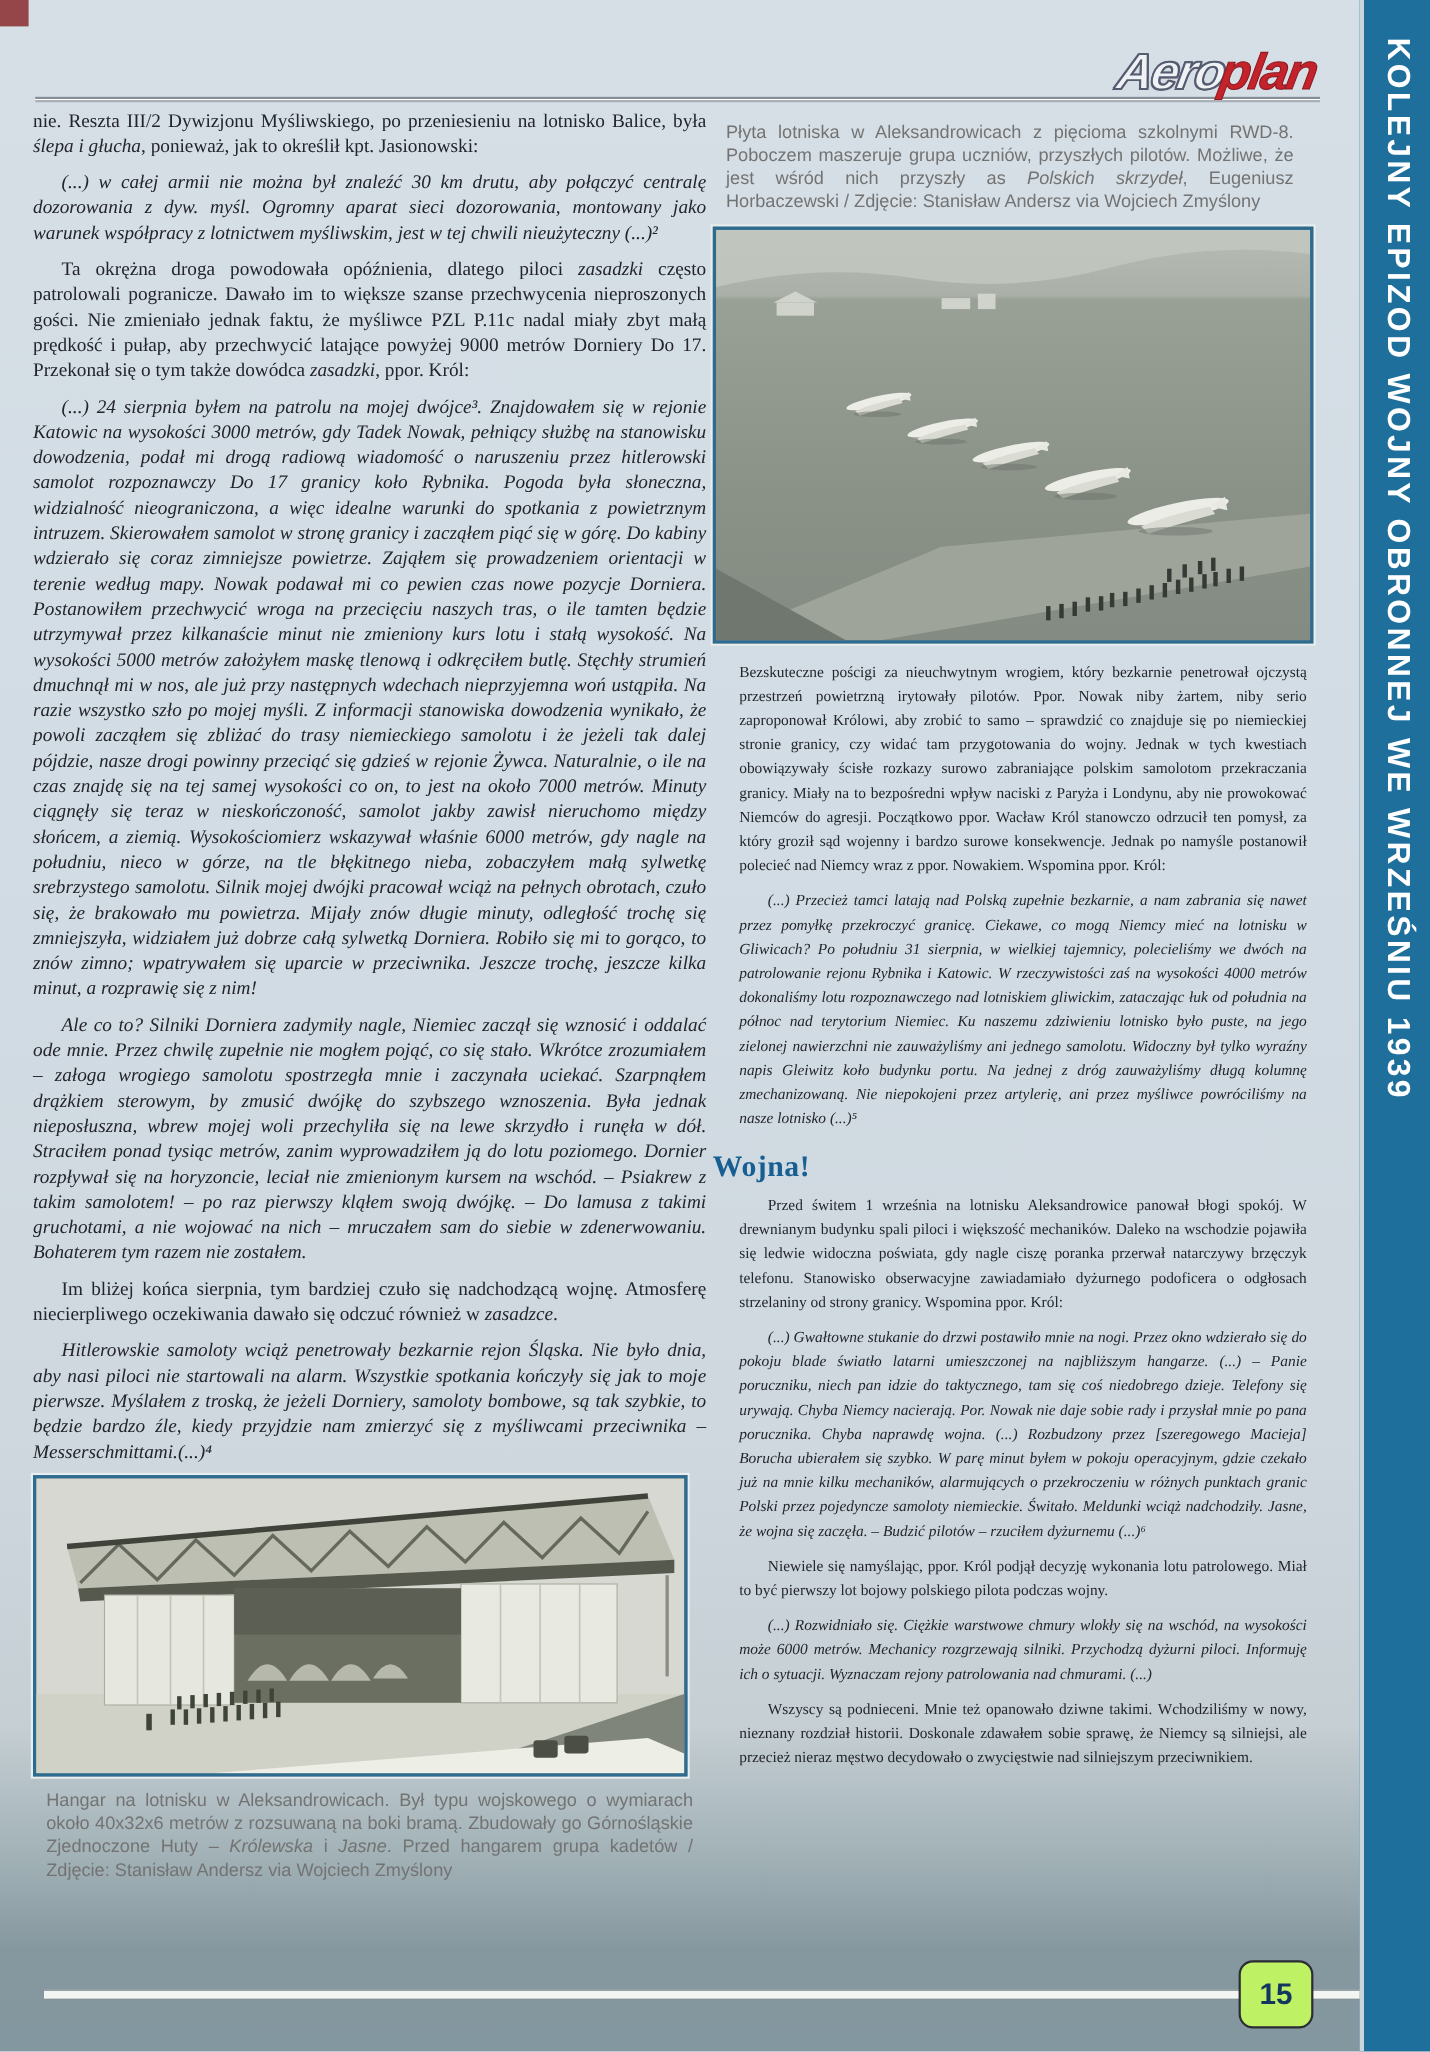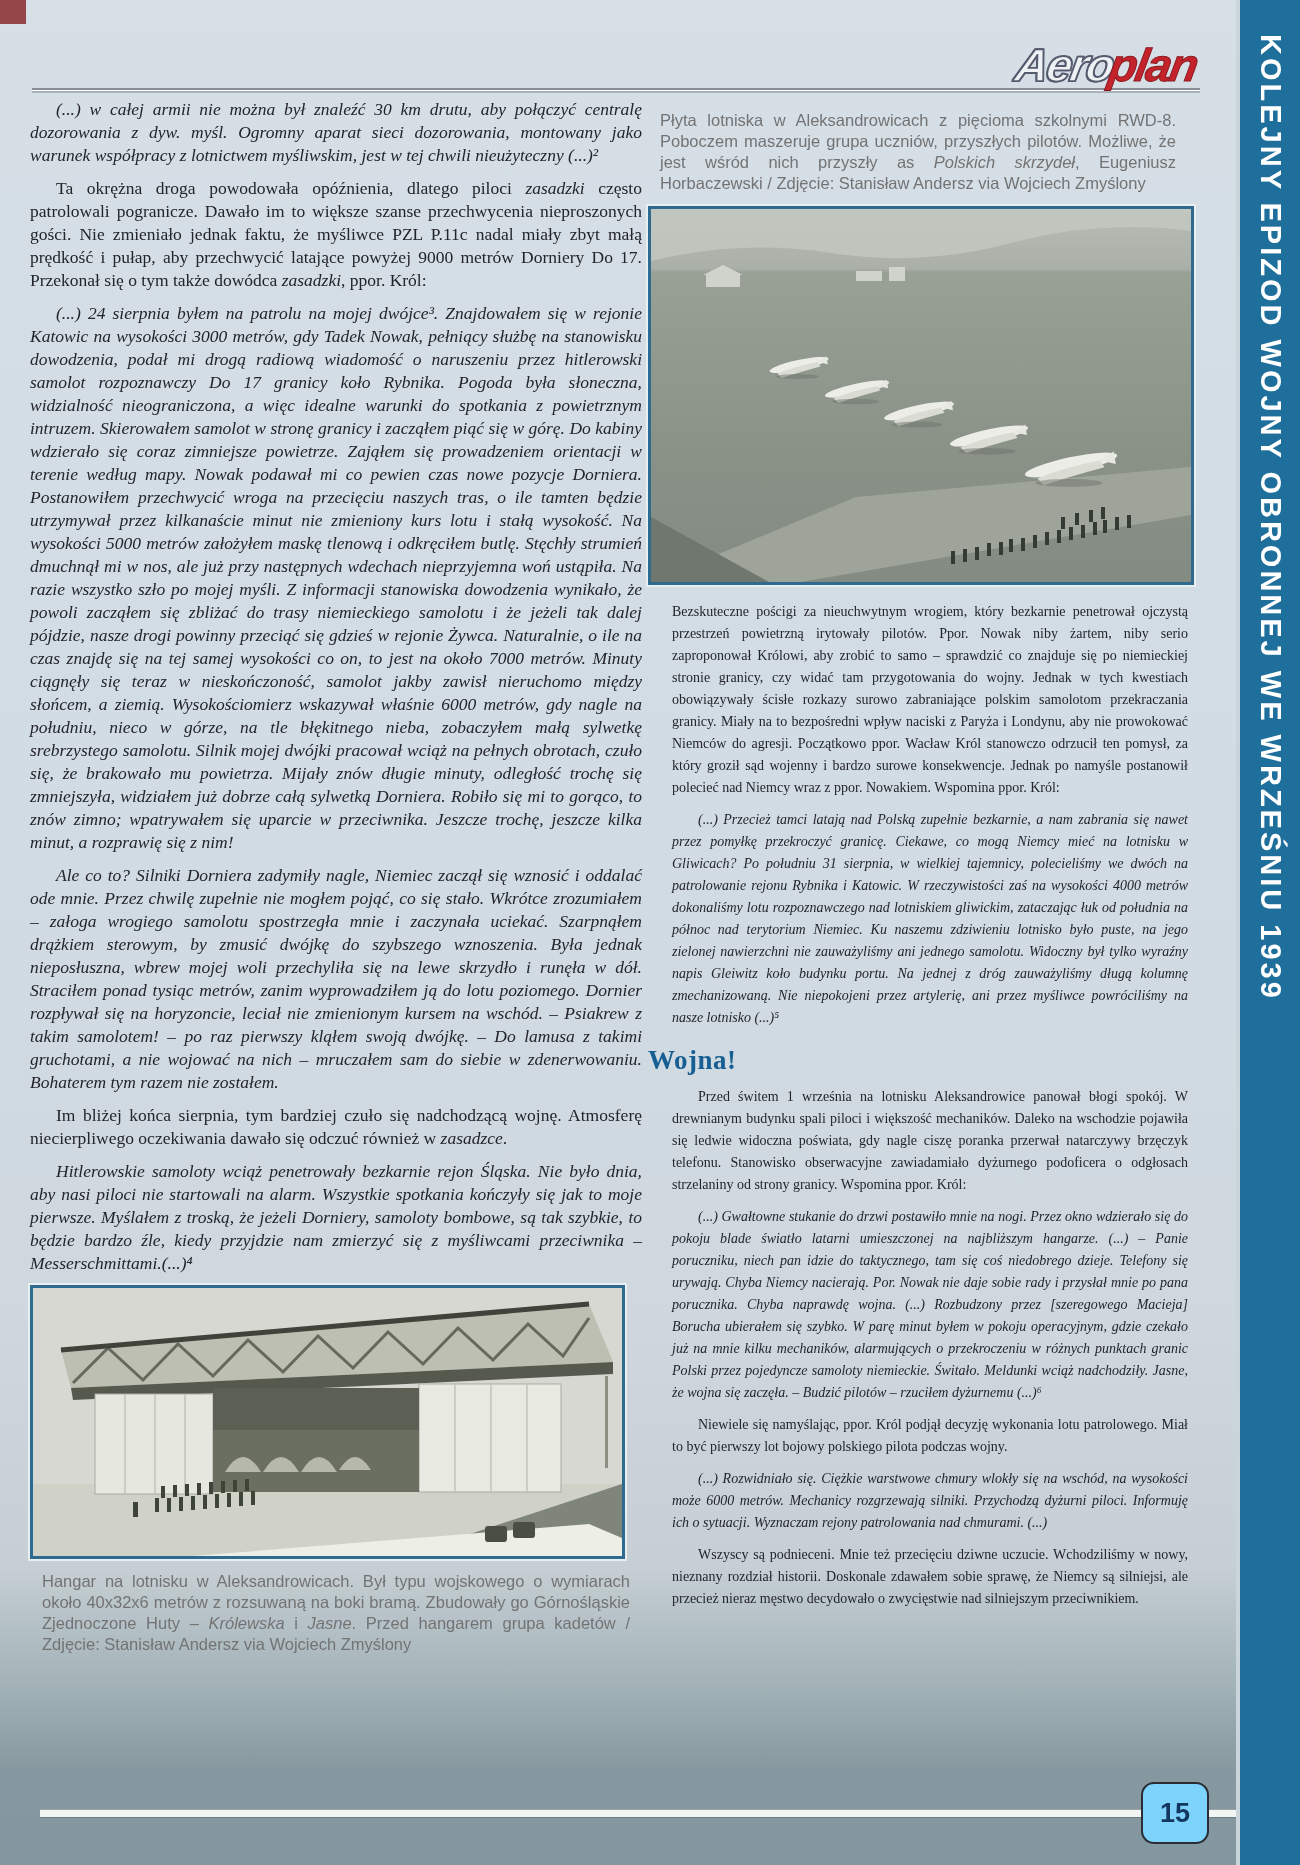--- a/index.html
+++ b/index.html
@@ -41,39 +41,40 @@
     font-weight:700;font-size:27px;color:#175e92;letter-spacing:.5px;}
   
   .photo{border:3px solid #2d6c90;background:#9aa096;box-shadow:0 0 0 2px #e9eef1;}
   .photo svg{display:block;}
   .photo-airfield{width:540px;height:373px;}
   .photo-hangar{width:589px;height:268px;margin-top:4px;}
   
   .footer-rule{position:absolute;left:40px;top:1809px;width:1196px;height:7px;z-index:4;
     background:#f3f5f2;border-top:1px solid #9aa2a6;border-bottom:1px solid #6d7f86;}
   .page-badge{position:absolute;left:1126px;top:1782px;width:64px;height:58px;z-index:5;
-    background:#7dd3fc;border:2.5px solid #2a2d33;border-radius:13px;
+    background:#bef264;border:2.5px solid #2a2d33;border-radius:13px;
     display:flex;align-items:center;justify-content:center;
-    font-family:"Liberation Sans",sans-serif;font-weight:700;font-size:27px;color:#14375f;margin-left:15px;}
+    font-family:"Liberation Sans",sans-serif;font-weight:700;font-size:27px;color:#14375f;}
 </style>
 </head>
 <body>
 
 <div class="page">
 
   <div class="corner-mark"></div>
   <div class="rule-top"></div>
 
   <div class="logo"><span class="aero">Aero</span><span class="plan">plan</span></div>
 
   <div class="sidebar">
     <div class="sidebar-text">KOLEJNY EPIZOD WOJNY OBRONNEJ WE WRZEŚNIU 1939</div>
   </div>
 
   <div class="col-left">
+    <p class="body noindent"><span>nie. Reszta III/2 Dywizjonu Myśliwskiego, po przeniesieniu na lotnisko Balice, była </span><span class="em">ślepa i głucha</span><span>, ponieważ, jak to określił kpt. Jasionowski:</span></p>
 
     <p class="body quote">(...) w całej armii nie można był znaleźć 30 km drutu, aby połączyć centralę dozorowania z dyw. myśl. Ogromny aparat sieci dozorowania, montowany jako warunek współpracy z lotnictwem myśliwskim, jest w tej chwili nieużyteczny (...)²</p>
 
     <p class="body"><span>Ta okrężna droga powodowała opóźnienia, dlatego piloci </span><span class="em">zasadzki</span><span> często patrolowali pogranicze. Dawało im to większe szanse przechwycenia nieproszonych gości. Nie zmieniało jednak faktu, że myśliwce PZL P.11c nadal miały zbyt małą prędkość i pułap, aby przechwycić latające powyżej 9000 metrów Dorniery Do 17. Przekonał się o tym także dowódca </span><span class="em">zasadzki</span><span>, ppor. Król:</span></p>
 
     <p class="body quote">(...) 24 sierpnia byłem na patrolu na mojej dwójce³. Znajdowałem się w rejonie Katowic na wysokości 3000 metrów, gdy Tadek Nowak, pełniący służbę na stanowisku dowodzenia, podał mi drogą radiową wiadomość o naruszeniu przez hitlerowski samolot rozpoznawczy Do 17 granicy koło Rybnika. Pogoda była słoneczna, widzialność nieograniczona, a więc idealne warunki do spotkania z powietrznym intruzem. Skierowałem samolot w stronę granicy i zacząłem piąć się w górę. Do kabiny wdzierało się coraz zimniejsze powietrze. Zająłem się prowadzeniem orientacji w terenie według mapy. Nowak podawał mi co pewien czas nowe pozycje Dorniera. Postanowiłem przechwycić wroga na przecięciu naszych tras, o ile tamten będzie utrzymywał przez kilkanaście minut nie zmieniony kurs lotu i stałą wysokość. Na wysokości 5000 metrów założyłem maskę tlenową i odkręciłem butlę. Stęchły strumień dmuchnął mi w nos, ale już przy następnych wdechach nieprzyjemna woń ustąpiła. Na razie wszystko szło po mojej myśli. Z informacji stanowiska dowodzenia wynikało, że powoli zacząłem się zbliżać do trasy niemieckiego samolotu i że jeżeli tak dalej pójdzie, nasze drogi powinny przeciąć się gdzieś w rejonie Żywca. Naturalnie, o ile na czas znajdę się na tej samej wysokości co on, to jest na około 7000 metrów. Minuty ciągnęły się teraz w nieskończoność, samolot jakby zawisł nieruchomo między słońcem, a ziemią. Wysokościomierz wskazywał właśnie 6000 metrów, gdy nagle na południu, nieco w górze, na tle błękitnego nieba, zobaczyłem małą sylwetkę srebrzystego samolotu. Silnik mojej dwójki pracował wciąż na pełnych obrotach, czuło się, że brakowało mu powietrza. Mijały znów długie minuty, odległość trochę się zmniejszyła, widziałem już dobrze całą sylwetką Dorniera. Robiło się mi to gorąco, to znów zimno; wpatrywałem się uparcie w przeciwnika. Jeszcze trochę, jeszcze kilka minut, a rozprawię się z nim!</p>
     <p class="body quote">Ale co to? Silniki Dorniera zadymiły nagle, Niemiec zaczął się wznosić i oddalać ode mnie. Przez chwilę zupełnie nie mogłem pojąć, co się stało. Wkrótce zrozumiałem – załoga wrogiego samolotu spostrzegła mnie i zaczynała uciekać. Szarpnąłem drążkiem sterowym, by zmusić dwójkę do szybszego wznoszenia. Była jednak nieposłuszna, wbrew mojej woli przechyliła się na lewe skrzydło i runęła w dół. Straciłem ponad tysiąc metrów, zanim wyprowadziłem ją do lotu poziomego. Dornier rozpływał się na horyzoncie, leciał nie zmienionym kursem na wschód. – Psiakrew z takim samolotem! – po raz pierwszy kląłem swoją dwójkę. – Do lamusa z takimi gruchotami, a nie wojować na nich – mruczałem sam do siebie w zdenerwowaniu. Bohaterem tym razem nie zostałem.</p>
     <p class="body"><span>Im bliżej końca sierpnia, tym bardziej czuło się nadchodzącą wojnę. Atmosferę niecierpliwego oczekiwania dawało się odczuć również w </span><span class="em">zasadzce</span><span>.</span></p>
 
     <p class="body quote">Hitlerowskie samoloty wciąż penetrowały bezkarnie rejon Śląska. Nie było dnia, aby nasi piloci nie startowali na alarm. Wszystkie spotkania kończyły się jak to moje pierwsze. Myślałem z troską, że jeżeli Dorniery, samoloty bombowe, są tak szybkie, to będzie bardzo źle, kiedy przyjdzie nam zmierzyć się z myśliwcami przeciwnika – Messerschmittami.(...)⁴</p>
@@ -212,21 +213,21 @@
 
     <p class="body noindent" style="margin-top:16px">Bezskuteczne pościgi za nieuchwytnym wrogiem, który bezkarnie penetrował ojczystą przestrzeń powietrzną irytowały pilotów. Ppor. Nowak niby żartem, niby serio zaproponował Królowi, aby zrobić to samo – sprawdzić co znajduje się po niemieckiej stronie granicy, czy widać tam przygotowania do wojny. Jednak w tych kwestiach obowiązywały ścisłe rozkazy surowo zabraniające polskim samolotom przekraczania granicy. Miały na to bezpośredni wpływ naciski z Paryża i Londynu, aby nie prowokować Niemców do agresji. Początkowo ppor. Wacław Król stanowczo odrzucił ten pomysł, za który groził sąd wojenny i bardzo surowe konsekwencje. Jednak po namyśle postanowił polecieć nad Niemcy wraz z ppor. Nowakiem. Wspomina ppor. Król:</p>
     <p class="body quote">(...) Przecież tamci latają nad Polską zupełnie bezkarnie, a nam zabrania się nawet przez pomyłkę przekroczyć granicę. Ciekawe, co mogą Niemcy mieć na lotnisku w Gliwicach? Po południu 31 sierpnia, w wielkiej tajemnicy, polecieliśmy we dwóch na patrolowanie rejonu Rybnika i Katowic. W rzeczywistości zaś na wysokości 4000 metrów dokonaliśmy lotu rozpoznawczego nad lotniskiem gliwickim, zataczając łuk od południa na północ nad terytorium Niemiec. Ku naszemu zdziwieniu lotnisko było puste, na jego zielonej nawierzchni nie zauważyliśmy ani jednego samolotu. Widoczny był tylko wyraźny napis Gleiwitz koło budynku portu. Na jednej z dróg zauważyliśmy długą kolumnę zmechanizowaną. Nie niepokojeni przez artylerię, ani przez myśliwce powróciliśmy na nasze lotnisko (...)⁵</p>
 
     <h2 class="war-heading">Wojna!</h2>
 
     <p class="body">Przed świtem 1 września na lotnisku Aleksandrowice panował błogi spokój. W drewnianym budynku spali piloci i większość mechaników. Daleko na wschodzie pojawiła się ledwie widoczna poświata, gdy nagle ciszę poranka przerwał natarczywy brzęczyk telefonu. Stanowisko obserwacyjne zawiadamiało dyżurnego podoficera o odgłosach strzelaniny od strony granicy. Wspomina ppor. Król:</p>
     <p class="body quote">(...) Gwałtowne stukanie do drzwi postawiło mnie na nogi. Przez okno wdzierało się do pokoju blade światło latarni umieszczonej na najbliższym hangarze. (...) – Panie poruczniku, niech pan idzie do taktycznego, tam się coś niedobrego dzieje. Telefony się urywają. Chyba Niemcy nacierają. Por. Nowak nie daje sobie rady i przysłał mnie po pana porucznika. Chyba naprawdę wojna. (...) Rozbudzony przez [szeregowego Macieja] Borucha ubierałem się szybko. W parę minut byłem w pokoju operacyjnym, gdzie czekało już na mnie kilku mechaników, alarmujących o przekroczeniu w różnych punktach granic Polski przez pojedyncze samoloty niemieckie. Świtało. Meldunki wciąż nadchodziły. Jasne, że wojna się zaczęła. – Budzić pilotów – rzuciłem dyżurnemu (...)⁶</p>
     <p class="body">Niewiele się namyślając, ppor. Król podjął decyzję wykonania lotu patrolowego. Miał to być pierwszy lot bojowy polskiego pilota podczas wojny.</p>
     <p class="body quote">(...) Rozwidniało się. Ciężkie warstwowe chmury wlokły się na wschód, na wysokości może 6000 metrów. Mechanicy rozgrzewają silniki. Przychodzą dyżurni piloci. Informuję ich o sytuacji. Wyznaczam rejony patrolowania nad chmurami. (...)</p>
-    <p class="body">Wszyscy są podnieceni. Mnie też przecięciu dziwne uczucie. Wchodziliśmy w nowy, nieznany rozdział historii. Doskonale zdawałem sobie sprawę, że Niemcy są silniejsi, ale przecież nieraz męstwo decydowało o zwycięstwie nad silniejszym przeciwnikiem.</p>
+    <p class="body">Wszyscy są podnieceni. Mnie też opanowało dziwne takimi. Wchodziliśmy w nowy, nieznany rozdział historii. Doskonale zdawałem sobie sprawę, że Niemcy są silniejsi, ale przecież nieraz męstwo decydowało o zwycięstwie nad silniejszym przeciwnikiem.</p>
   </div>
 
   <div class="footer-rule"></div>
   <div class="page-badge">
       <span>15</span>
     </div>
 
 </div>
 
 </body></html>

